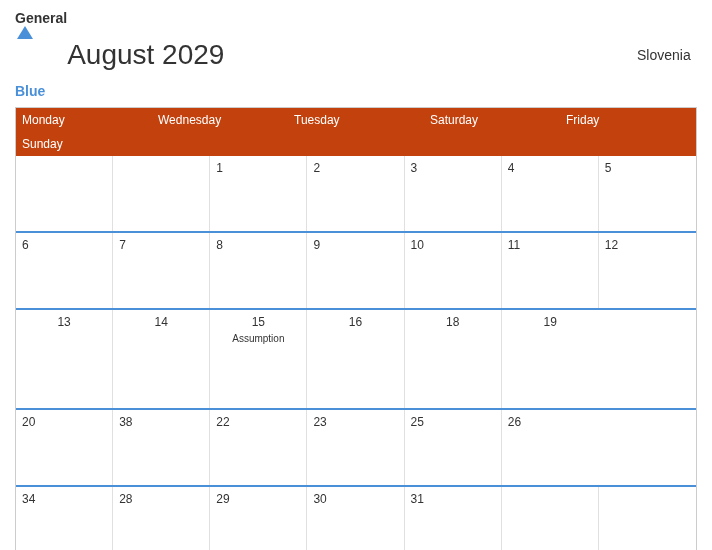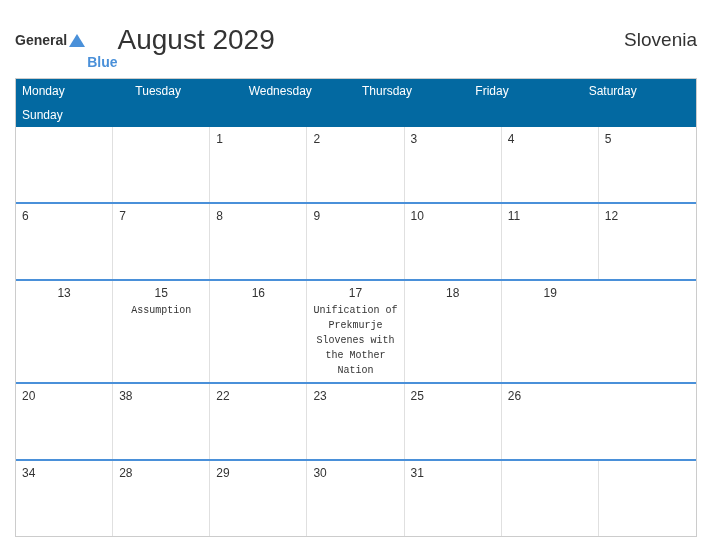--- a/index.html
+++ b/index.html
@@ -17,22 +17,22 @@
     }
     
     .header {
       display: flex;
       align-items: center;
       justify-content: space-between;
       margin-bottom: 8px;
     }
     .logo {
       display: flex;
-      align-items: center;
       font-size: 13px;
+      flex-direction: column;
     }
     .logo-text-general {
       font-size: 14px;
       font-weight: bold;
       color: #333;
     }
     .logo-text-blue {
       font-size: 14px;
       font-weight: bold;
       color: #4a90d9;
@@ -47,34 +47,34 @@
       margin: 0 2px;
     }
     .title {
       font-size: 28px;
       font-weight: normal;
       color: #333;
       text-align: left;
       flex: 1;
     }
     .country {
-      font-size: 19px;
+      font-size: 14px;
       color: #333;
       min-width: 60px;
       text-align: left;
     }
     
     .calendar {
       border: 1px solid #ccc;
       width: 100%;
     }
     .cal-header {
       display: grid;
-      grid-template-columns: repeat(6, 1fr);
-      background: #0369a1;
+      grid-template-columns: repeat(5, 1fr);
+      background: #c2410c;
     }
     .cal-header-cell {
       color: #fff;
       font-size: 12px;
       padding: 5px 6px;
       font-weight: normal;
     }
     .cal-body {
       display: flex;
       flex-direction: column;
@@ -106,21 +106,20 @@
       font-size: 12px;
       color: #333;
       display: block;
       margin-bottom: 2px;
     }
     .event-text {
       font-size: 10px;
       color: #333;
       line-height: 1.3;
       margin-top: 16px;
-      font-family: Liberation Mono, monospace;
     }
   </style>
 </head>
 <body>
 
 <div class="page">
 
   <div class="header">
     <div class="logo">
       <span class="logo-text-general">General</span>
@@ -128,25 +127,24 @@
       <span class="logo-text-blue">Blue</span>
     </div>
     <div class="title">August 2029</div>
     <div class="country">Slovenia</div>
   </div>
 
   <div class="calendar">
 
     <div class="cal-header">
       <div class="cal-header-cell">Monday</div>
+      <div class="cal-header-cell">Wednesday</div>
       <div class="cal-header-cell">Tuesday</div>
-      <div class="cal-header-cell">Wednesday</div>
-      <div class="cal-header-cell">Thursday</div>
+      <div class="cal-header-cell">Saturday</div>
       <div class="cal-header-cell">Friday</div>
-      <div class="cal-header-cell">Saturday</div>
       <div class="cal-header-cell">Sunday</div>
     </div>
 
     <div class="cal-body">
 
       <div class="cal-week">
         <div class="cal-cell empty">
             <span class="day-number"></span>
           </div>
         <div class="cal-cell empty">
@@ -189,33 +187,32 @@
             <span class="day-number">11</span>
           </div>
         <div class="cal-cell">
             <span class="day-number">12</span>
           </div>
       </div>
 
       <div class="cal-week" style="min-height:100px;text-align:center;">
         <div class="cal-cell">
             <span class="day-number">13</span>
+          </div>
+        <div class="cal-cell">
+            <span class="day-number">14</span>
           </div>
         <div class="cal-cell">
           <span class="day-number">15</span>
           <span class="event-text">Assumption</span>
         </div>
         <div class="cal-cell">
             <span class="day-number">16</span>
           </div>
         <div class="cal-cell">
-          <span class="day-number">17</span>
-          <span class="event-text">Unification of Prekmurje Slovenes with the Mother Nation</span>
-        </div>
-        <div class="cal-cell">
             <span class="day-number">18</span>
           </div>
         <div class="cal-cell">
             <span class="day-number">19</span>
           </div>
       </div>
 
       <div class="cal-week">
         <div class="cal-cell">
             <span class="day-number">20</span>

